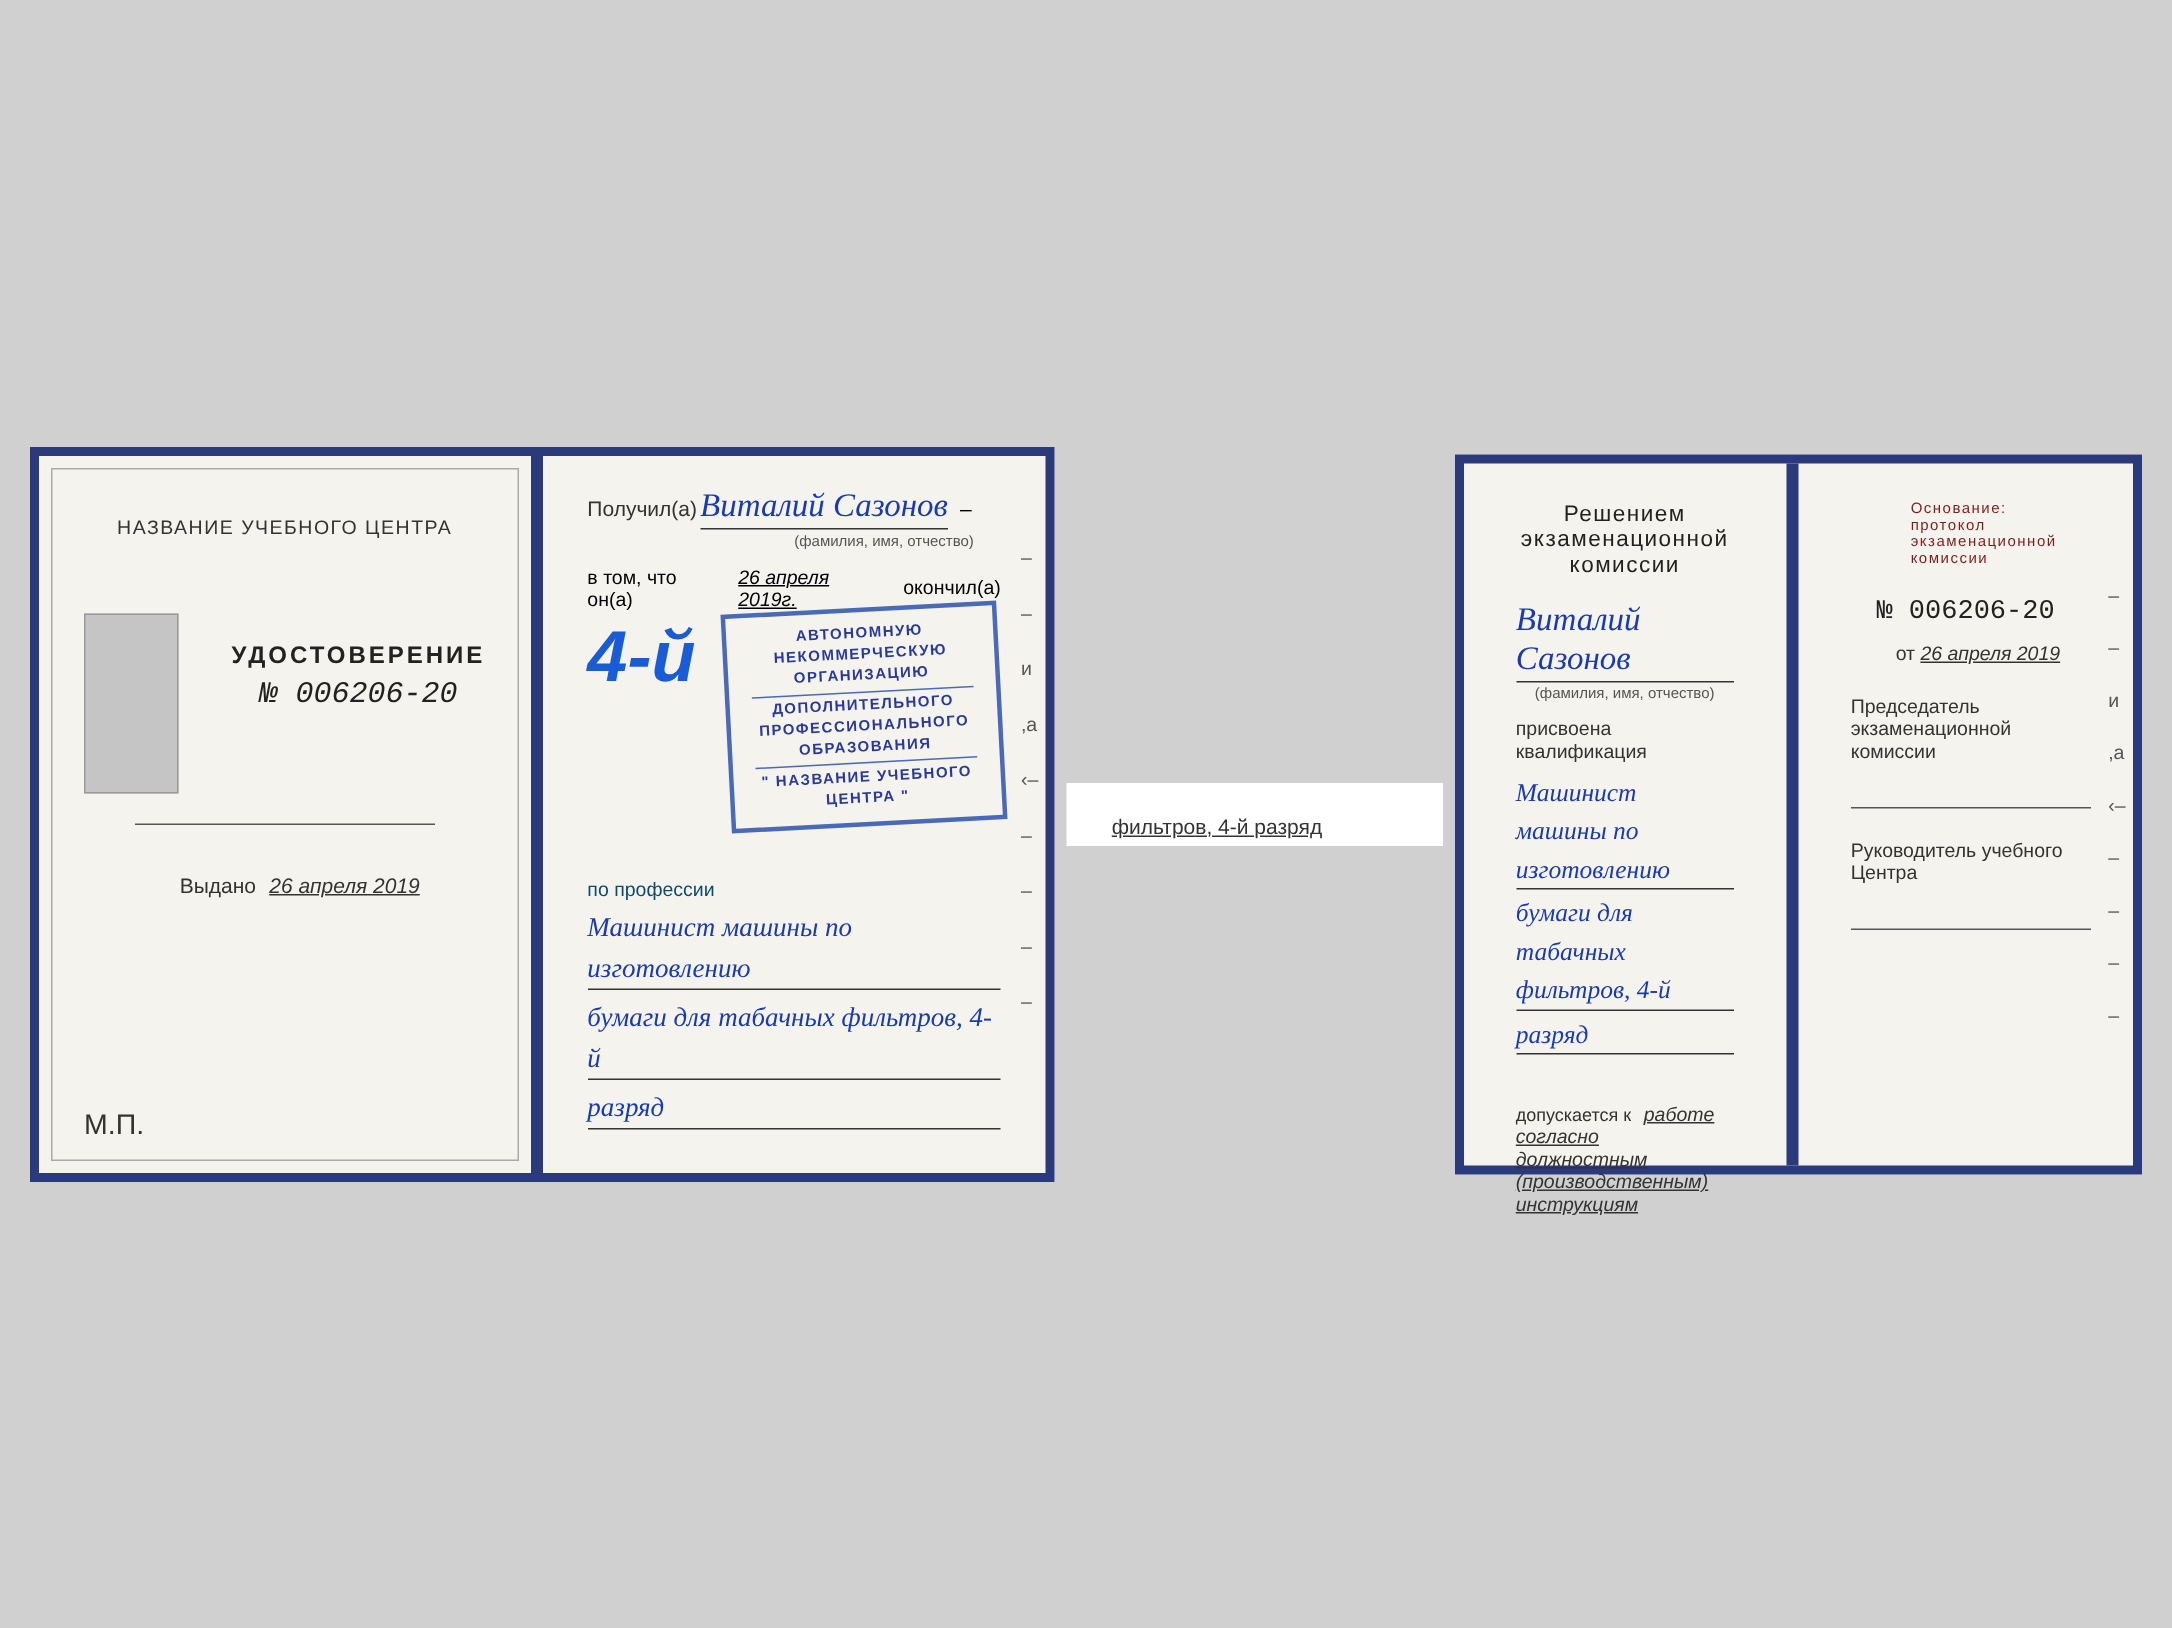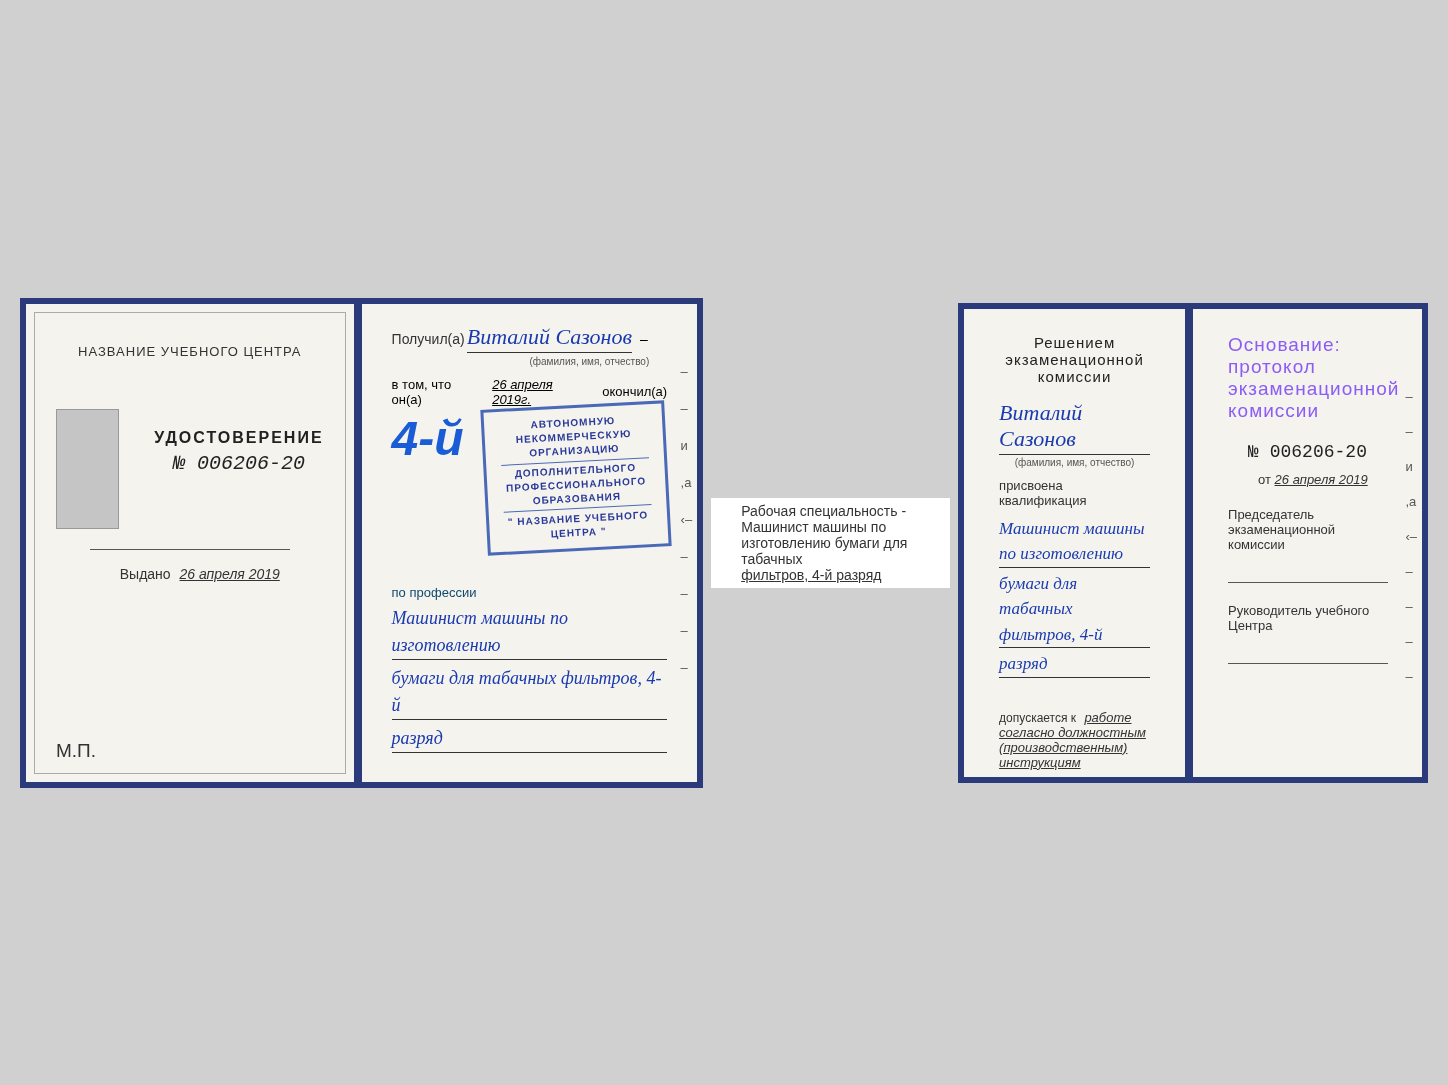--- a/index.html
+++ b/index.html
@@ -97,21 +97,21 @@
 
     .cert-number {
       font-size: 20px;
       font-style: italic;
       color: #222;
       font-family: 'Courier New', monospace;
       margin-top: 5px;
     }
 
     .issued-line {
-      margin-top: 16px;
+      margin-top: 32px;
       font-size: 14px;
       color: #333;
       clear: both;
       text-align: right;
       padding-left: 20px;
     }
 
     .issued-line .date-val {
       font-style: italic;
       font-size: 14px;
@@ -284,24 +284,25 @@
       color: #333;
     }
 
     .allowed-italic {
       font-style: italic;
       font-size: 13px;
     }
 
     
     .basis-title {
-      font-size: 19px;
-      color: #8b5cf6;
+      font-size: 10px;
+      color: #7f1d1d;
       letter-spacing: 1px;
       margin-bottom: 20px;
+      margin-left: 40px;
     }
 
     .protocol-number {
       font-size: 18px;
       font-family: 'Courier New', monospace;
       color: #222;
       margin-bottom: 10px;
       text-align: center;
     }
 
@@ -410,21 +411,21 @@
           <span>–</span>
           <span>–</span>
           <span>–</span>
           <span>–</span>
       </div>
 
     </div>
   </div>
 
   <div class="bottom-text-bar">
-    <span>Рабочая специальность - Машинист машины по изготовлению бумаги для табачных</span><br>
+    <br>
     <span class="underlined-text">фильтров, 4-й разряд</span>
   </div>
 
   <div class="bottom-document">
 
     <div class="bottom-left-page">
       <div class="commission-title">Решением  экзаменационной  комиссии</div>
 
       <span class="person-name-big">Виталий Сазонов</span>
       <span class="name-sub">(фамилия, имя, отчество)</span>

